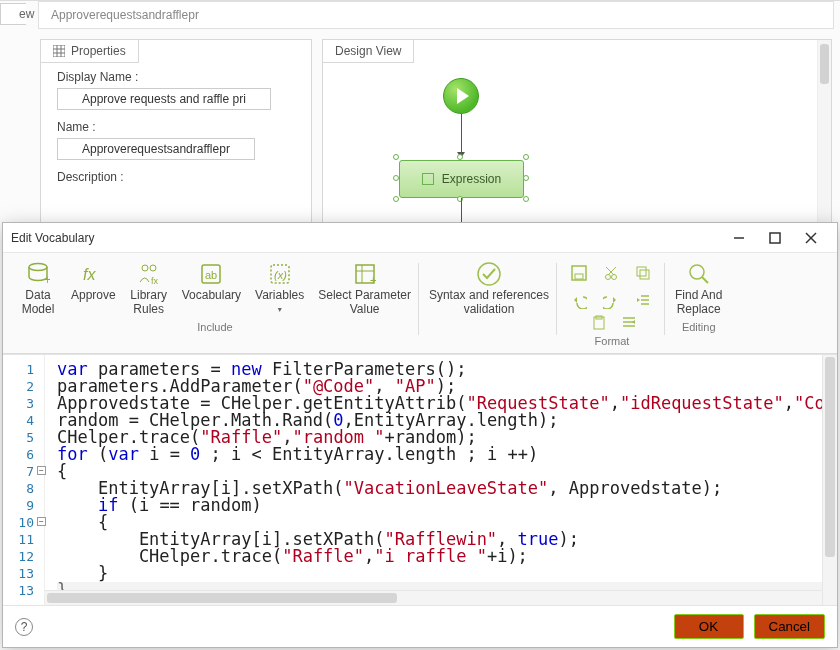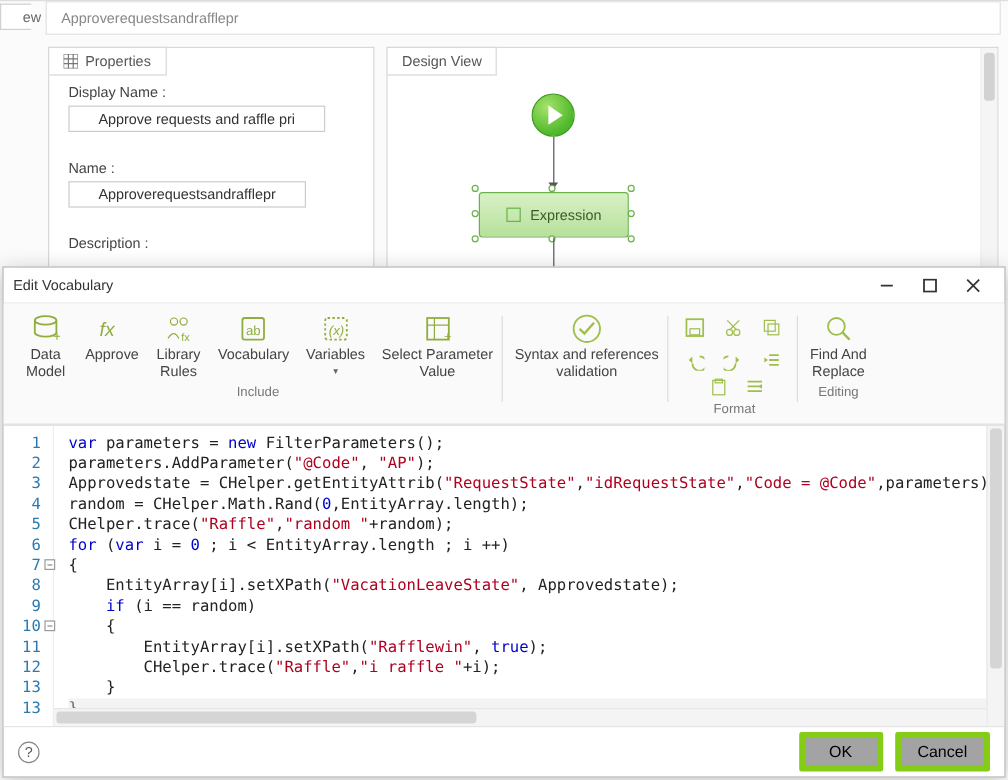--- a/index.html
+++ b/index.html
@@ -10,21 +10,21 @@
   .bg-left-tab { position:absolute; left:0; top:2px; width:26px; height:22px; border:1px solid #d0d0d0; border-right:none; background:#fff; display:flex; align-items:center; justify-content:flex-start; padding-left:18px; color:#666;}
   .bg-titlebar { position:absolute; left:38px; right:6px; top:0; height:28px; border:1px solid #e0e0e0; background:#fff; display:flex; align-items:center; padding:0 12px; color:#888; }
 
   .bg-content { position:absolute; left:40px; right:8px; top:38px; bottom:0; display:flex; gap:10px; }
   .panel { border:1px solid #d8d8d8; background:#fff; position:relative; }
   .panel.properties { width: 272px; }
   .panel.design { flex:1; }
   .panel-tab { position:absolute; top:-1px; left:-1px; padding:4px 12px; border:1px solid #d8d8d8; background:#fff; display:flex; align-items:center; gap:6px; color:#555; }
   .panel-tab .glyph { width:12px; height:12px; display:inline-block; }
 
-  .properties-body { padding:30px 16px 10px 16px; display:flex; flex-direction:column; gap:23px; }
+  .properties-body { padding:30px 16px 10px 16px; display:flex; flex-direction:column; gap:10px; }
   .prop-label { color:#444; margin-bottom:4px; }
   .prop-field { display:inline-block; border:1px solid #ccc; padding:3px 24px; min-width:170px; background:#fff; }
 
   .design-body { position:absolute; inset:28px 10px 0 10px; background:#fff; }
   .design-scroll { position:absolute; right:0; top:0; width:14px; bottom:0; background:#f5f5f5; border-left:1px solid #eee; }
   .design-scroll .thumb { position:absolute; left:2px; right:2px; top:4px; height:40px; background:#d2d2d2; border-radius:3px; }
 
   .start-node { position:absolute; left:110px; top:10px; width:36px; height:36px; border-radius:50%; background:radial-gradient(circle at 35% 30%, #a5e36a, #4fb82a 70%); border:1px solid #3e9b20; display:flex; align-items:center; justify-content:center;}
   .start-node::after { content:""; display:block; width:0; height:0; border-top:8px solid transparent; border-bottom:8px solid transparent; border-left:12px solid #fff; margin-left:3px; }
   .arrow-line { position:absolute; left:128px; top:46px; width:1px; height:40px; background:#555; }
@@ -52,34 +52,34 @@
   .ribbon-item .ico { width:26px; height:26px; display:flex; align-items:center; justify-content:center; }
   .ribbon-caption { color:#777; font-size:11px; padding:2px 0 4px 0; }
   .smallgrid { display:grid; grid-template-columns:repeat(3,22px); grid-template-rows:repeat(2,22px); gap:6px 10px; }
   .smallbtn { width:20px; height:20px; display:flex; align-items:center;justify-content:center; cursor:pointer; }
 
   
   .editor { flex:1; display:flex; border-top:1px solid #e3e3e3; position:relative; overflow:hidden; }
   .gutter { width:42px; background:#fff; border-right:1px solid #eee; padding:6px 0 0 0; color:#2a7ab0; text-align:right; font-family:Consolas,monospace; font-size:13px; }
   .gutter div { padding:0 10px 0 0; height:17px; line-height:17px; position:relative;}
   .foldmark { position:absolute; right:-2px; top:3px; width:9px; height:9px; border:1px solid #999; background:#fff; font-size:8px; line-height:8px; text-align:center; color:#555;}
-  .code { flex:1; font-family:Consolas,monospace; font-size:13px; padding:6px 0 0 12px; white-space:pre; color:#222; overflow:auto; }
+  .code { flex:1; font-family:Consolas,monospace; font-size:17px; padding:6px 0 0 12px; white-space:pre; color:#222; overflow:auto; }
   .code div{ height:17px; line-height:17px;}
   .kw{color:#0000cc;} .str{color:#b00020;} .num{color:#0000cc;} .dim{color:#666;}
   .current-line { background:#f3f3f3; display:block; width:100%;}
 
   .editor-scroll-v { position:absolute; right:0; top:0; bottom:0; width:15px; background:#f4f4f4; border-left:1px solid #e6e6e6;}
   .editor-scroll-v .thumb{ position:absolute; left:2px; right:2px; top:2px; height:200px; background:#d5d5d5; border-radius:3px;}
   .editor-scroll-h { position:absolute; left:42px; right:15px; bottom:0; height:15px; background:#f4f4f4; border-top:1px solid #e6e6e6;}
   .editor-scroll-h .thumb{ position:absolute; top:2px; bottom:2px; left:2px; width:350px; background:#d5d5d5; border-radius:3px;}
 
   .dialog-footer { height:42px; border-top:1px solid #e4e4e4; display:flex; align-items:center; padding:0 12px; gap:10px; }
   .dialog-footer .help { width:18px;height:18px; border:1px solid #888; border-radius:50%; display:flex;align-items:center;justify-content:center; color:#555; cursor:pointer;}
   .dialog-footer .spacer{flex:1;}
-  .btn { min-width:70px; padding:4px 14px; border:5px solid #84cc16; background:#a3a3a3; cursor:pointer; border-radius:2px; }
+  .btn { min-width:70px; padding:4px 14px; border:1px solid #84cc16; background:#c2410c; cursor:pointer; border-radius:2px; }
 
   svg { display:block; }
 </style>
 </head>
 <body>
 
 <div class="bg-app">
   <div class="bg-left-tab">ew</div>
   <div class="bg-titlebar">
     <span>Approverequestsandrafflepr</span>

